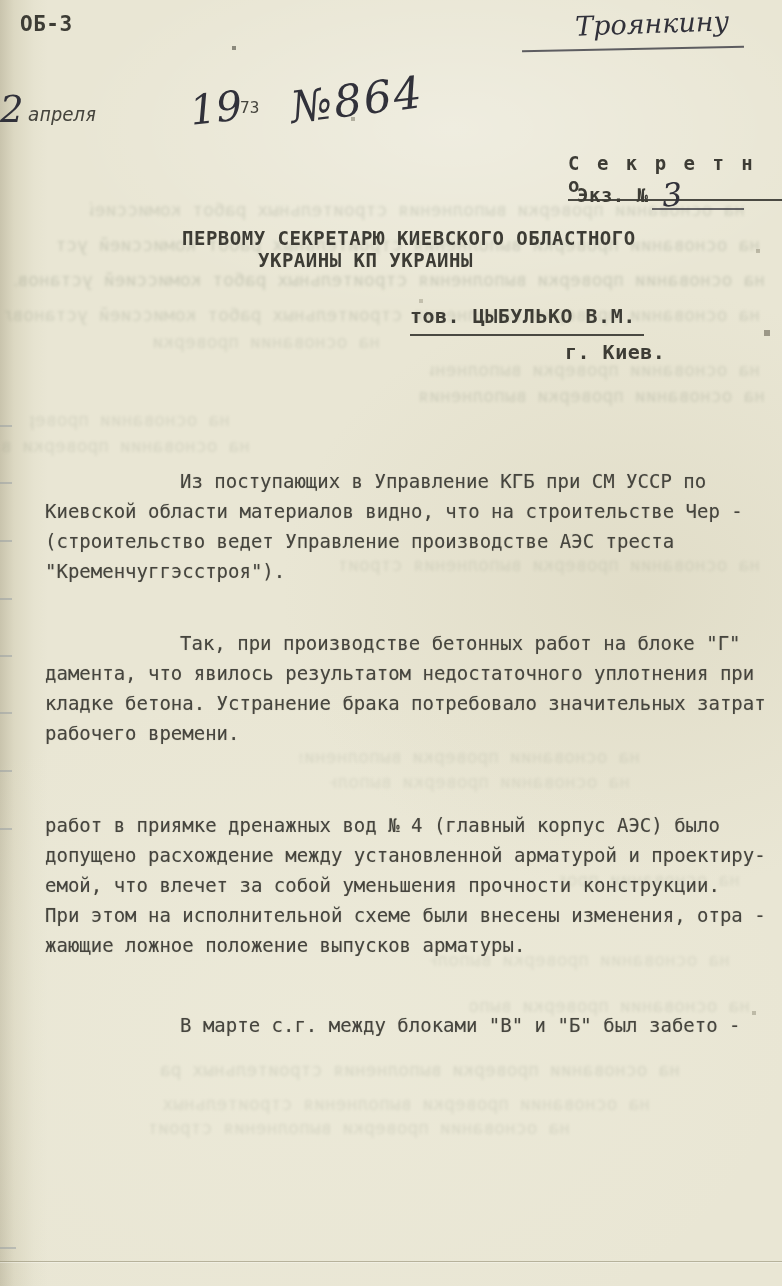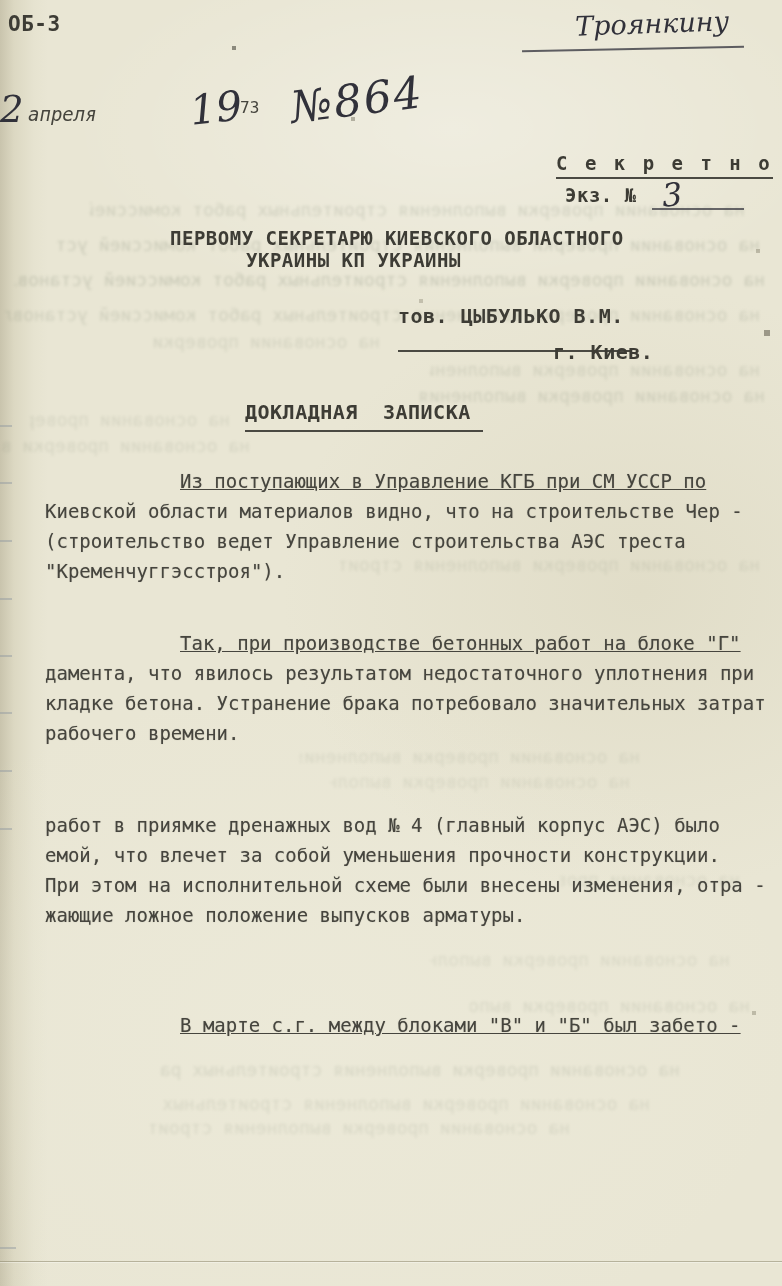--- a/index.html
+++ b/index.html
@@ -13,29 +13,29 @@
       radial-gradient(ellipse 620px 300px at 58% 10%, rgba(255,255,255,0.28), transparent 62%),
       radial-gradient(ellipse 500px 420px at 82% 46%, rgba(206,200,172,0.30), transparent 72%),
       radial-gradient(ellipse 700px 500px at 40% 80%, rgba(238,236,220,0.5), transparent 70%),
       linear-gradient(90deg, #c9c4ad 0px, #dcd8c2 14px, #e6e3d0 34px, #e9e6d4 48px),
       linear-gradient(270deg, #d8d4bf 0px, #e7e4d2 14px, #e9e6d4 30px),
       #e9e6d4;
     color:#45443d;
   }
   .abs{position:absolute;}
   .typed{font-family:"DejaVu Sans Mono", monospace; color:#45443d;}
-  .typed-bold{font-weight:700; color:#3d3c35; letter-spacing:0.5px;}
+  .typed-bold{font-weight:700; color:#3d3c35; letter-spacing:0.5px;margin-left:12px;}
   .hand{font-family:"DejaVu Serif", serif; font-style:italic; color:#31313a;}
   .body-line{
     position:relative;
     font-size:19px; line-height:30px;
     white-space:pre; color:#46453e;
     text-shadow:0 0 1px rgba(70,69,62,0.35);
   }
-  .indent{padding-left:135px;text-decoration:underline;}
+  .indent{padding-left:135px;}
   .para{position:absolute; left:45px; width:720px;}
   .bleed{
     position:absolute; overflow:hidden; height:24px;
     font-family:"DejaVu Sans Mono", monospace;
     font-size:18px; line-height:24px; white-space:nowrap;
     color:#79826f;
     transform:scaleX(-1);
     filter:blur(1.5px);
     pointer-events:none;
   }
@@ -101,41 +101,41 @@
   <div class="abs hand" style="left:290px;top:74px;font-size:44px;transform:rotate(-7deg);letter-spacing:2px;">№864</div>
 
   <div class="abs typed typed-bold" style="left:556px;top:152px;font-size:19px;letter-spacing:3px;border-bottom:2px solid #4a4942;padding-bottom:3px;">С е к р е т н о</div>
   <div class="abs typed typed-bold" style="left:565px;top:184px;font-size:19px;">Экз. №</div>
   <div class="copy-strike" style="left:652px;top:208px;width:92px;"></div>
   <div class="abs hand" style="left:662px;top:176px;font-size:32px;transform:rotate(-5deg);">3</div>
 
   <div class="abs typed typed-bold" style="left:170px;top:227px;font-size:19px;">ПЕРВОМУ СЕКРЕТАРЮ КИЕВСКОГО ОБЛАСТНОГО</div>
   <div class="abs typed typed-bold" style="left:246px;top:249px;font-size:19px;">УКРАИНЫ КП УКРАИНЫ</div>
 
-  <div class="abs typed typed-bold" style="left:398px;top:304px;font-size:20px;border-bottom:2px solid #4a4942;padding:0 8px 22px 0;">тов. ЦЫБУЛЬКО В.М.</div>
+  <div class="abs typed typed-bold" style="left:398px;top:304px;font-size:20px;border-bottom:2px solid #4a4942;padding:0 8px 6px 0;">тов. ЦЫБУЛЬКО В.М.</div>
   <div class="abs typed typed-bold" style="left:553px;top:340px;font-size:20px;">г. Киев.</div>
 
-  <div class="abs typed typed-bold" style="left:245px;top:400px;font-size:20px;white-space:pre;border-bottom:2px solid #4a4942;padding:0 12px 6px 0;">ДОКЛАДНАЯ  ЗАПИСКА</div>
 
   <div class="para" style="top:466px;">
     <div class="body-line indent">Из поступающих в Управление КГБ при СМ УССР по</div>
     <div class="body-line">Киевской области материалов видно, что на строительстве Чер -</div>
-    <div class="body-line">(строительство ведет Управление строительства АЭС треста</div>
+    <div class="body-line">(строительство ведет Управление производстве АЭС треста</div>
     <div class="body-line">"Кременчуггэсстроя").</div>
   </div>
 
   <div class="para" style="top:628px;">
     <div class="body-line indent">Так, при производстве бетонных работ на блоке "Г"</div>
     <div class="body-line">дамента, что явилось результатом недостаточного уплотнения при</div>
     <div class="body-line">кладке бетона. Устранение брака потребовало значительных затрат</div>
     <div class="body-line">рабочего времени.</div>
   </div>
 
   <div class="para" style="top:810px;">
     <div class="body-line">работ в приямке дренажных вод № 4 (главный корпус АЭС) было</div>
+    <div class="body-line">допущено расхождение между установленной арматурой и проектиру-</div>
     <div class="body-line">емой, что влечет за собой уменьшения прочности конструкции.</div>
     <div class="body-line">При этом на исполнительной схеме были внесены изменения, отра -</div>
     <div class="body-line">жающие ложное положение выпусков арматуры.</div>
   </div>
 
   <div class="para" style="top:1010px;">
     <div class="body-line indent">В марте с.г. между блоками "В" и "Б" был забето -</div>
   </div>
 
 </div>

